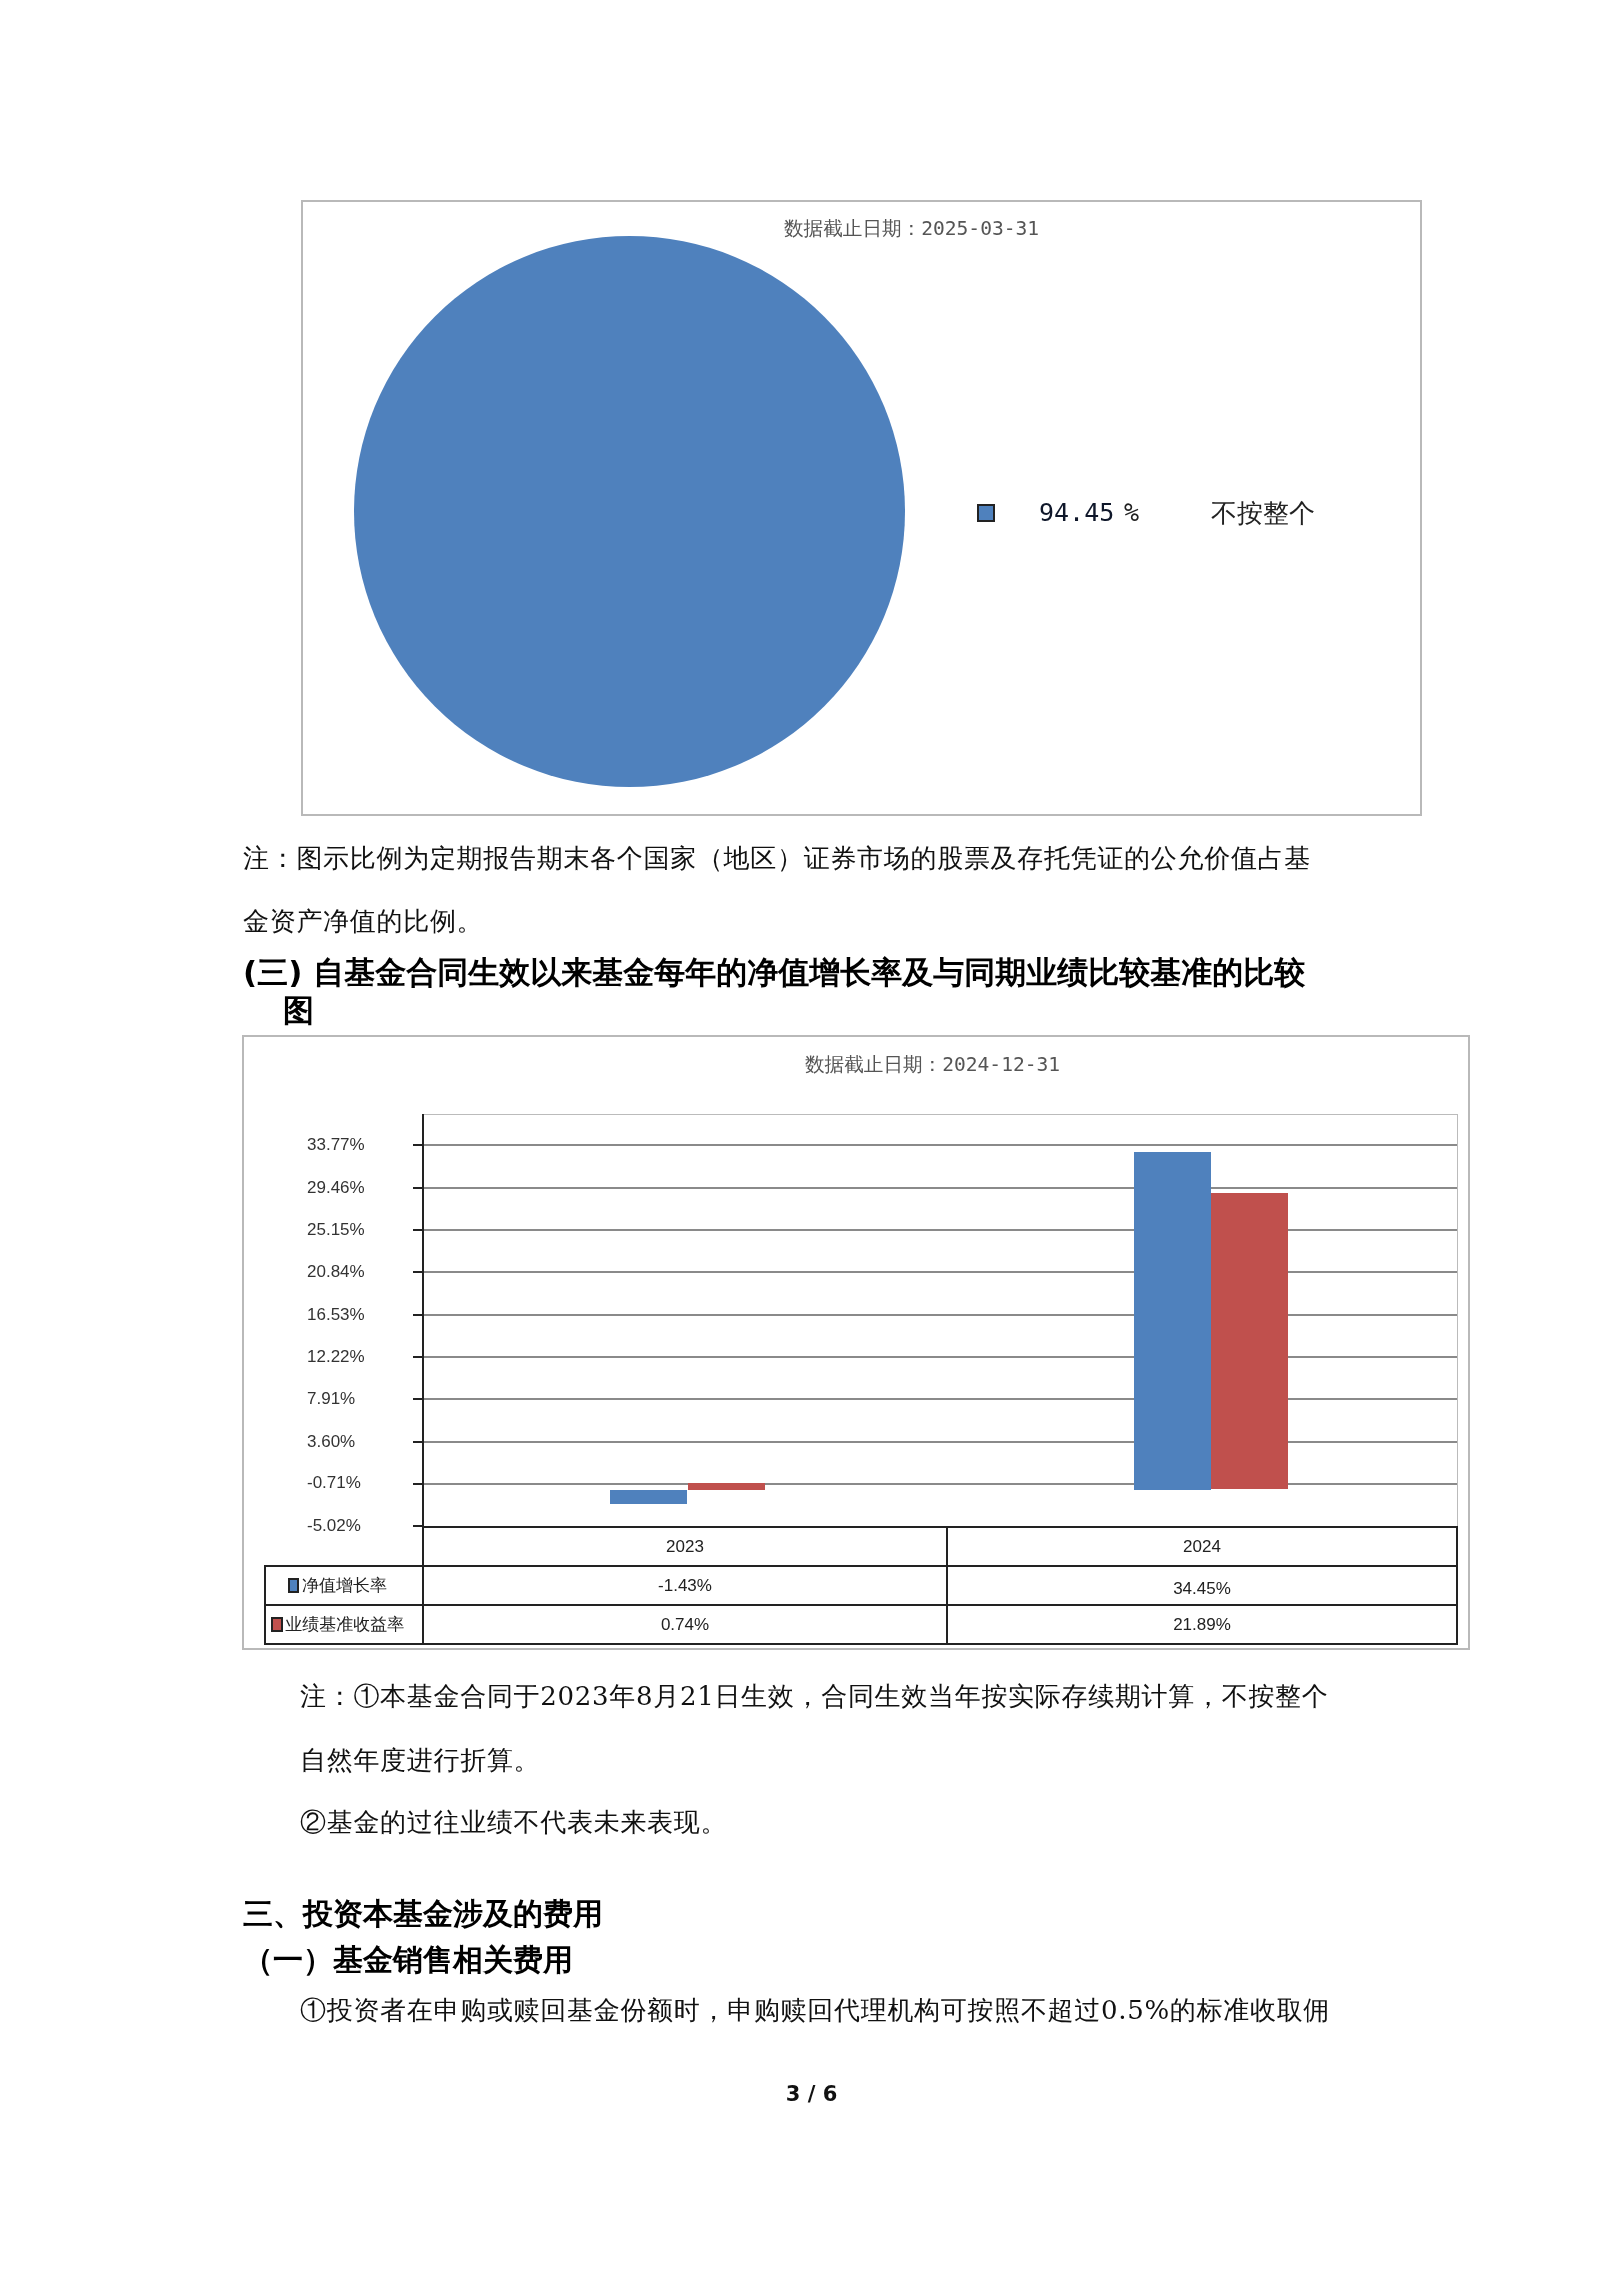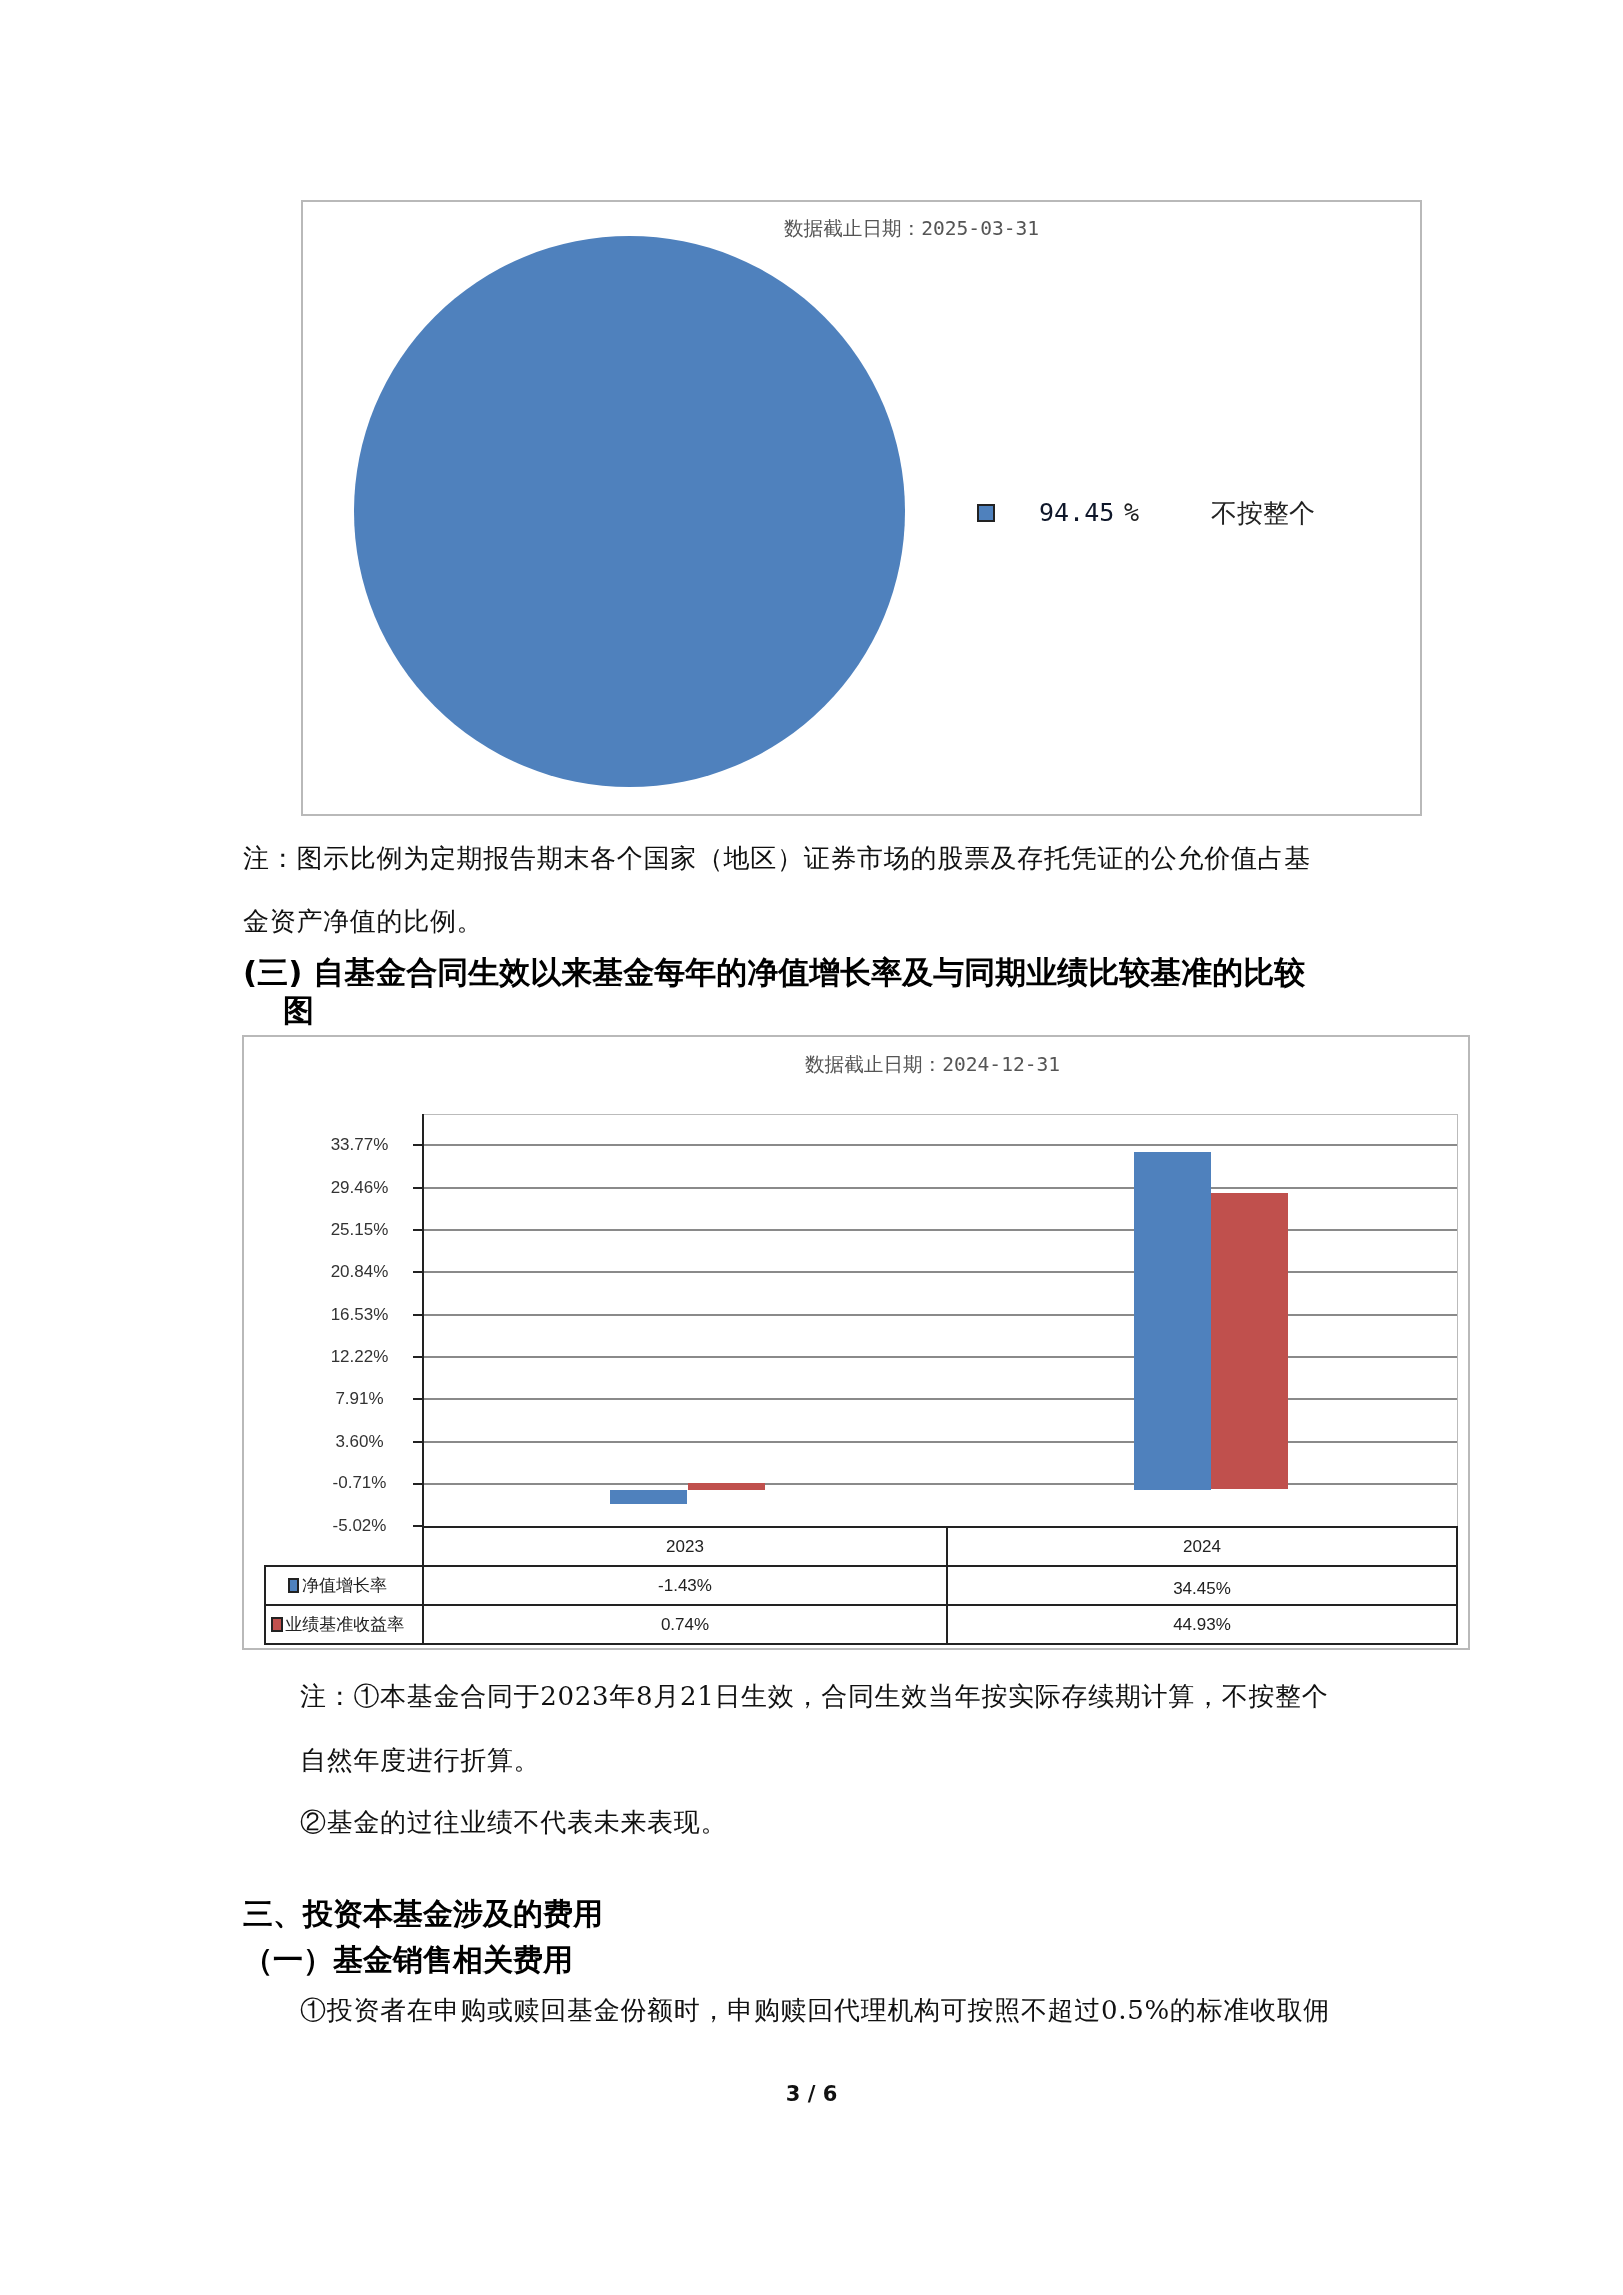--- a/index.html
+++ b/index.html
@@ -12,21 +12,21 @@
                  font-size: 19.6px; color: #555; white-space: nowrap; }
   .pie { position: absolute; border-radius: 50%; background: #4f81bd; }
   .legend-swatch { position: absolute; width: 18.3px; height: 18.3px; background: #4f81bd; border: 2px solid #222; box-sizing: border-box; }
   .legend-text { position: absolute; font-family: "DejaVu Serif", "Liberation Serif", serif; font-size: 26px; color: #222; white-space: nowrap; }
   .legend-val { font-family: "DejaVu Sans Mono", "Liberation Mono", monospace; font-size: 25px; color: #0f172a; }
   
   .para { position: absolute; font-size: 26px; white-space: nowrap; color: #111; letter-spacing: 0.7px; }
   .heading { position: absolute; font-family: "DejaVu Sans", "Liberation Sans", sans-serif; font-weight: bold; font-size: 31px; white-space: nowrap; color: #000; }
   .heading2 { position: absolute; font-family: "DejaVu Sans", "Liberation Sans", sans-serif; font-weight: bold; font-size: 30px; white-space: nowrap; color: #000; }
   
-  .ytick { position: absolute; font-family: "Liberation Sans", sans-serif; font-size: 17px; color: #333; text-align: center; width: 105px; }
+  .ytick { position: absolute; font-family: "Liberation Sans", sans-serif; font-size: 17px; color: #333; text-align: left; width: 105px; }
   .gridline { position: absolute; height: 2px; background: #8a8a8a; }
   .tickmark { position: absolute; width: 9.2px; height: 2px; background: #222; }
   .bar { position: absolute; }
   .tcell { position: absolute; box-sizing: border-box; border: 2px solid #222; font-family: "Liberation Sans", sans-serif;
            font-size: 17px; color: #222; display: flex; align-items: center; justify-content: center; background: #fff; }
   .series-sw { display: inline-block; width: 11.8px; height: 15.7px; border: 2px solid #222; box-sizing: border-box; margin-right: 2.6px; vertical-align: middle; }
   .footer { position: absolute; font-family: "DejaVu Sans", "Liberation Sans", sans-serif; font-weight: bold; font-size: 21px; width: 131px; text-align: center; }
 </style>
 </head>
 <body>
@@ -106,21 +106,21 @@
     <span>净值增长率</span>
   </div>
   <div class="tcell" style="left:178px; top:528px; width:526px; height:41px;">-1.43%</div>
   <div class="tcell" style="left:702px; top:528px; width:512px; height:48px;">34.45%</div>
 
   <div class="tcell" style="left:19.6px; top:567px; width:160px; height:41px; justify-content:flex-start; padding-left:5.2px;">
     <span class="series-sw" style="background:#c0504d;"></span>
     <span>业绩基准收益率</span>
   </div>
   <div class="tcell" style="left:178px; top:567px; width:526px; height:41px;">0.74%</div>
-  <div class="tcell" style="left:702px; top:567px; width:512px; height:41px;">44.93%</div>
+  <div class="tcell" style="left:702px; top:567px; width:512px; height:41px;">21.89%</div>
 </div>
 
 <div class="para" style="left:300px; top:1679px;">注：①本基金合同于2023年8月21日生效，合同生效当年按实际存续期计算，不按整个</div>
 <div class="para" style="left:300px; top:1743px;">自然年度进行折算。</div>
 <div class="para" style="left:300px; top:1805px;text-align:center;">②基金的过往业绩不代表未来表现。</div>
 
 <div class="heading2" style="left:243px; top:1894px;">三、投资本基金涉及的费用</div>
 <div class="heading2" style="left:243px; top:1940px;">（一）基金销售相关费用</div>
 <div class="para" style="left:300px; top:1993px;">①投资者在申购或赎回基金份额时，申购赎回代理机构可按照不超过0.5%的标准收取佣</div>
 

